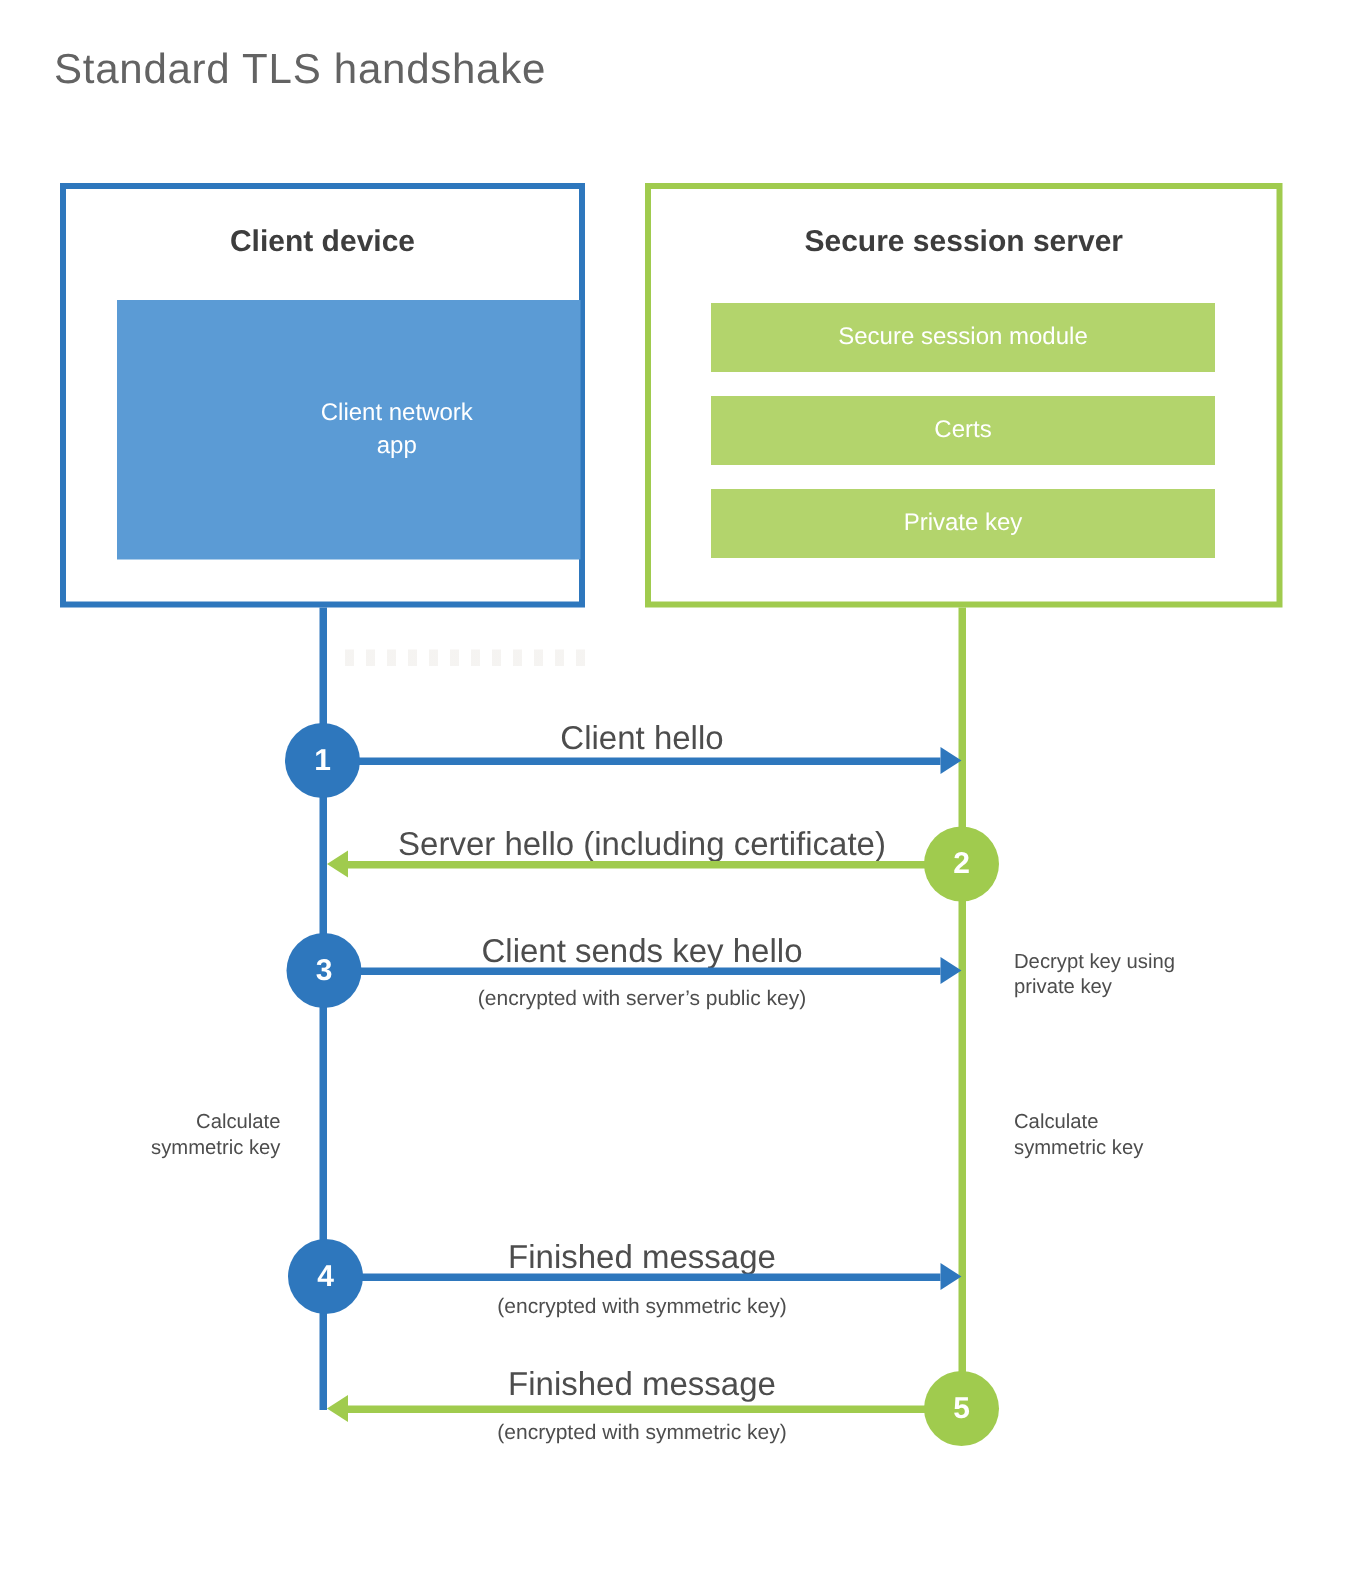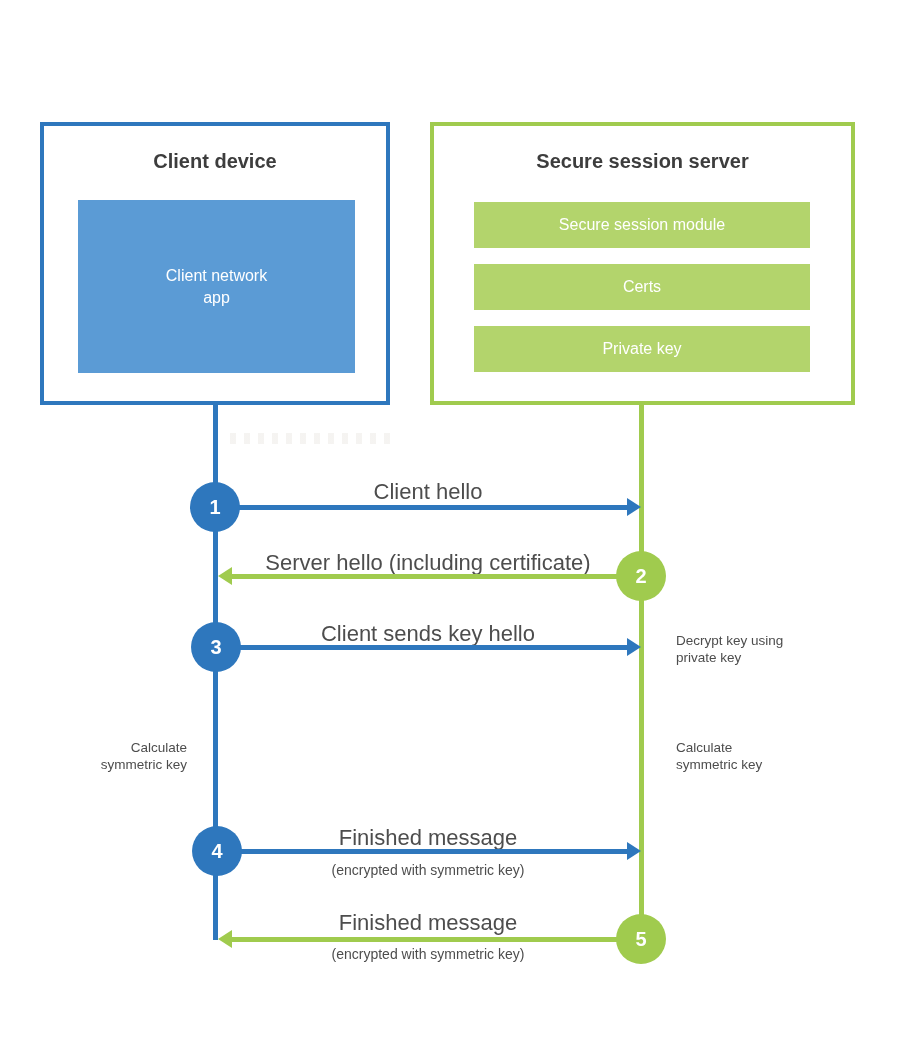--- a/index.html
+++ b/index.html
@@ -26,28 +26,29 @@
   .tri{width:0;height:0;border-top:9px solid transparent;border-bottom:9px solid transparent;}
   .tri.right{border-left:14px solid var(--blue);}
   .tri.left{border-right:14px solid var(--green);}
   .circle{width:50px;height:50px;border-radius:50%;display:flex;align-items:center;
     justify-content:center;color:#ffffff;font-size:20px;font-weight:bold;}
   .circle.blue{background:var(--blue);}
   .circle.green{background:var(--green);}
   .msg{width:420px;left:218px;font-size:22px;color:var(--text_med);text-align:center;}
   .sub{width:420px;left:218px;font-size:14px;color:var(--text_med);text-align:center;}
   .note{font-size:13.5px;color:var(--text_med);line-height:17px;white-space:pre-line;}
-  .pre{white-space:pre-line;}
+  .pre{white-space:pre-line;padding-left:32px;}
   .ghost{background:repeating-linear-gradient(90deg,rgba(185,175,160,.14) 0 6px,transparent 6px 14px);}
 </style>
 </head>
 <body>
 
 <div class="canvas">
 
+  <div class="abs page-title" style="left:36px;top:30px;">Standard TLS handshake</div>
 
   <div class="abs box blue" style="left:40px;top:122px;width:350px;height:283px;"></div>
   <div class="abs hdr" style="left:40px;top:150px;width:350px;">Client device</div>
   <div class="abs fillbox blue pre" style="left:78px;top:200px;width:277px;height:173px;">
     <span class="pre">Client network
 app</span>
   </div>
 
   <div class="abs box green" style="left:430px;top:122px;width:425px;height:283px;"></div>
   <div class="abs hdr" style="left:430px;top:150px;width:425px;">Secure session server</div>
@@ -79,20 +80,21 @@
   <div class="abs circle green" style="left:616px;top:551px;">
     <span>2</span>
   </div>
 
   <div class="abs msg" style="top:621px;">Client sends key hello</div>
   <div class="abs hline blue" style="left:215px;top:645px;width:412px;"></div>
   <div class="abs tri right" style="left:627px;top:638px;"></div>
   <div class="abs circle blue" style="left:191px;top:622px;">
     <span>3</span>
   </div>
+  <div class="abs sub" style="top:657px;">(encrypted with server’s public key)</div>
   <div class="abs note" style="left:676px;top:632px;width:150px;">Decrypt key using
 private key</div>
 
   <div class="abs note" style="left:75px;top:739px;width:112px;text-align:right;">Calculate
 symmetric key</div>
   <div class="abs note" style="left:676px;top:739px;width:150px;">Calculate
 symmetric key</div>
 
   <div class="abs msg" style="top:825px;">Finished message</div>
   <div class="abs hline blue" style="left:215px;top:849px;width:412px;"></div>

